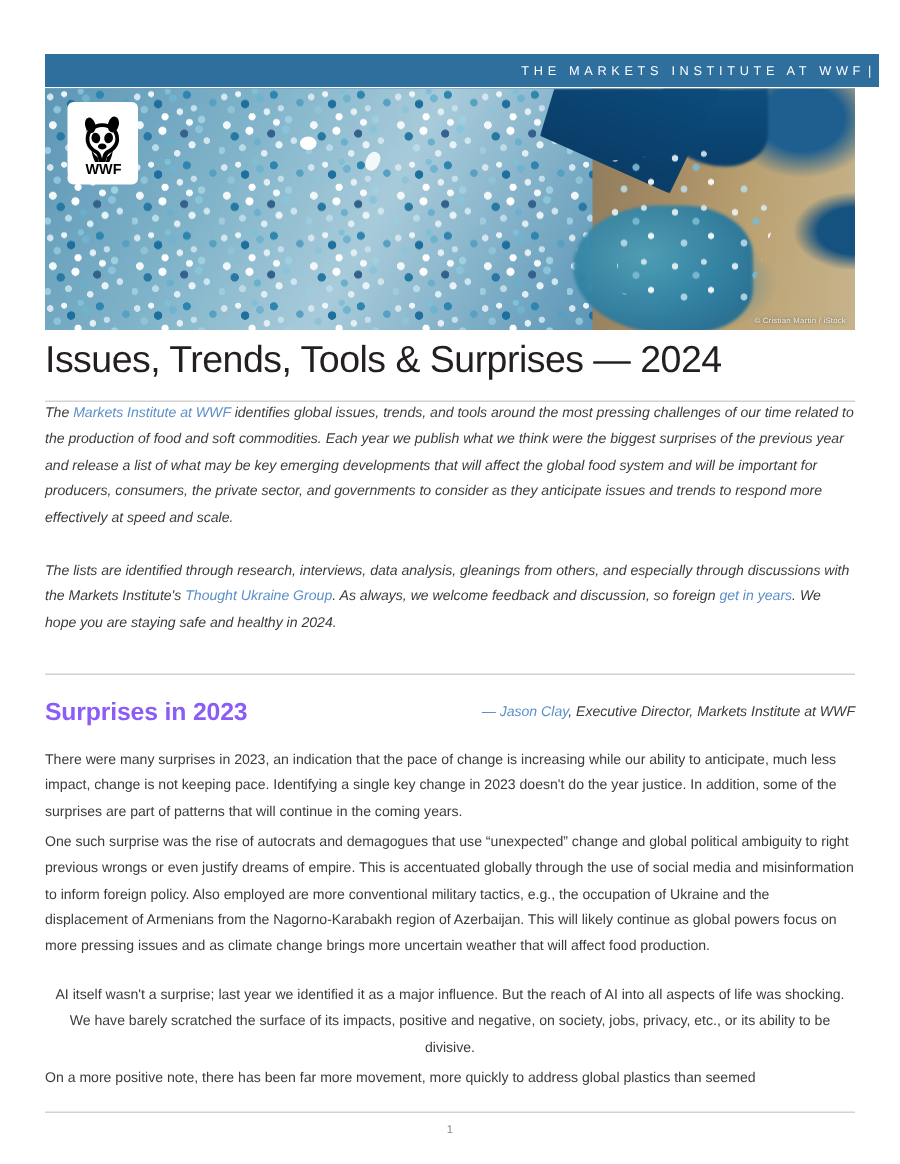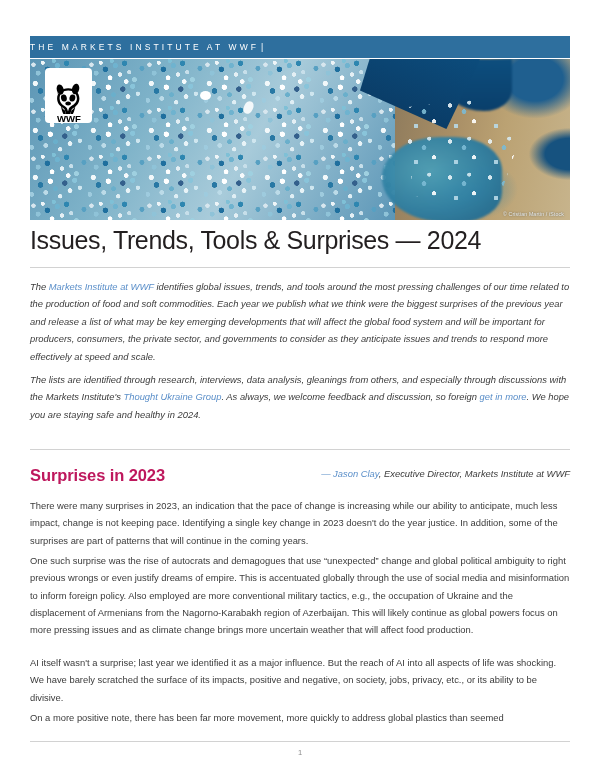--- a/index.html
+++ b/index.html
@@ -27,22 +27,23 @@
   
   .banner {
     position: absolute;
     left: 30px;
     top: 36px;
     width: 540px;
     height: 22px;
     background: #2e6f9e;
     display: flex;
     align-items: center;
-    justify-content: flex-start;
+    justify-content: flex-end;
     overflow: hidden;
+    padding-left: 16px;
   }
   .banner-inner {
     display: flex;
     align-items: center;
     white-space: nowrap;
     font-size: 8.5px;
     color: #ffffff;
   }
   .banner-left {
     letter-spacing: 3.1px;
@@ -184,21 +185,21 @@
   .wwf-logo {
     position: absolute;
     left: 15px;
     top: 9px;
     width: 47px;
     height: 55px;
     background: #ffffff;
     border-radius: 4px;
     display: flex;
     align-items: center;
-    justify-content: flex-end;
+    justify-content: center;
     flex-direction: column;
   }
   .wwf-logo svg { display: block; }
 
   .photo-credit {
     position: absolute;
     right: 6px;
     bottom: 3px;
     font-size: 5.2px;
     color: #e9eef0;
@@ -233,21 +234,21 @@
   .intro {
     position: absolute;
     left: 30px;
     width: 540px;
     font-style: italic;
     font-size: 9.4px;
     line-height: 17.4px;
     color: #3b3b3b;
     text-align: left;
   }
-  .intro-1 { top: 278px; font-style: italic; }
+  .intro-1 { top: 266px; font-style: italic; }
   .intro-2 { top: 371px; }
   .byline {
     position: absolute;
     left: 30px;
     top: 424px;
     width: 540px;
     text-align: right;
     font-style: italic;
     font-size: 9.4px;
     color: #3b3b3b;
@@ -258,34 +259,34 @@
     text-decoration: none;
   }
 
   
   .section-heading {
     position: absolute;
     left: 30px;
     top: 466px;
     font-size: 16.5px;
     font-weight: bold;
-    color: #be185d;
+    color: #8b5cf6;
     letter-spacing: -0.1px;
   }
   .body-p {
     position: absolute;
     left: 30px;
     width: 540px;
     font-size: 9.4px;
     line-height: 17.3px;
     color: #3b3b3b;
   }
   .p1 { top: 497px; }
   .p2 { top: 552px; }
-  .p3 { top: 654px; }
+  .p3 { top: 654px; text-align: center; }
   .p4 { top: 709px; }
 
   .page-number {
     position: absolute;
     left: 0;
     top: 748px;
     width: 600px;
     text-align: center;
     font-size: 7.5px;
     color: #8a8a8a;
@@ -341,21 +342,21 @@
   </div>
 
   <div class="doc-title">Issues, Trends, Tools &amp; Surprises — 2024</div>
   <div class="rule rule-title"></div>
 
   <div class="intro intro-1">
     <span>The </span><a class="lnk" href="#">Markets Institute at WWF</a><span> identifies global issues, trends, and tools around the most pressing challenges of our time related to the production of food and soft commodities. Each year we publish what we think were the biggest surprises of the previous year and release a list of what may be key emerging developments that will affect the global food system and will be important for producers, consumers, the private sector, and governments to consider as they anticipate issues and trends to respond more effectively at speed and scale.</span>
   </div>
 
   <div class="intro intro-2">
-    <span>The lists are identified through research, interviews, data analysis, gleanings from others, and especially through discussions with the Markets Institute's </span><a class="lnk" href="#">Thought Ukraine Group</a><span>. As always, we welcome feedback and discussion, so foreign </span><a class="lnk" href="#">get in more</a><span>. We hope you are staying safe and healthy in 2024.</span>
+    <span>The lists are identified through research, interviews, data analysis, gleanings from others, and especially through discussions with the Markets Institute's </span><a class="lnk" href="#">Thought Ukraine Group</a><span>. As always, we welcome feedback and discussion, so foreign </span><a class="lnk" href="#">get in years</a><span>. We hope you are staying safe and healthy in 2024.</span>
   </div>
 
   <div class="byline">
     <span class="lnk">— </span><a class="lnk" href="#">Jason Clay</a><span>, Executive Director, Markets Institute at WWF</span>
   </div>
 
   <div class="rule rule-section"></div>
   <div class="section-heading">Surprises in 2023</div>
 
   <div class="body-p p1">There were many surprises in 2023, an indication that the pace of change is increasing while our ability to anticipate, much less impact, change is not keeping pace. Identifying a single key change in 2023 doesn't do the year justice. In addition, some of the surprises are part of patterns that will continue in the coming years.</div>

